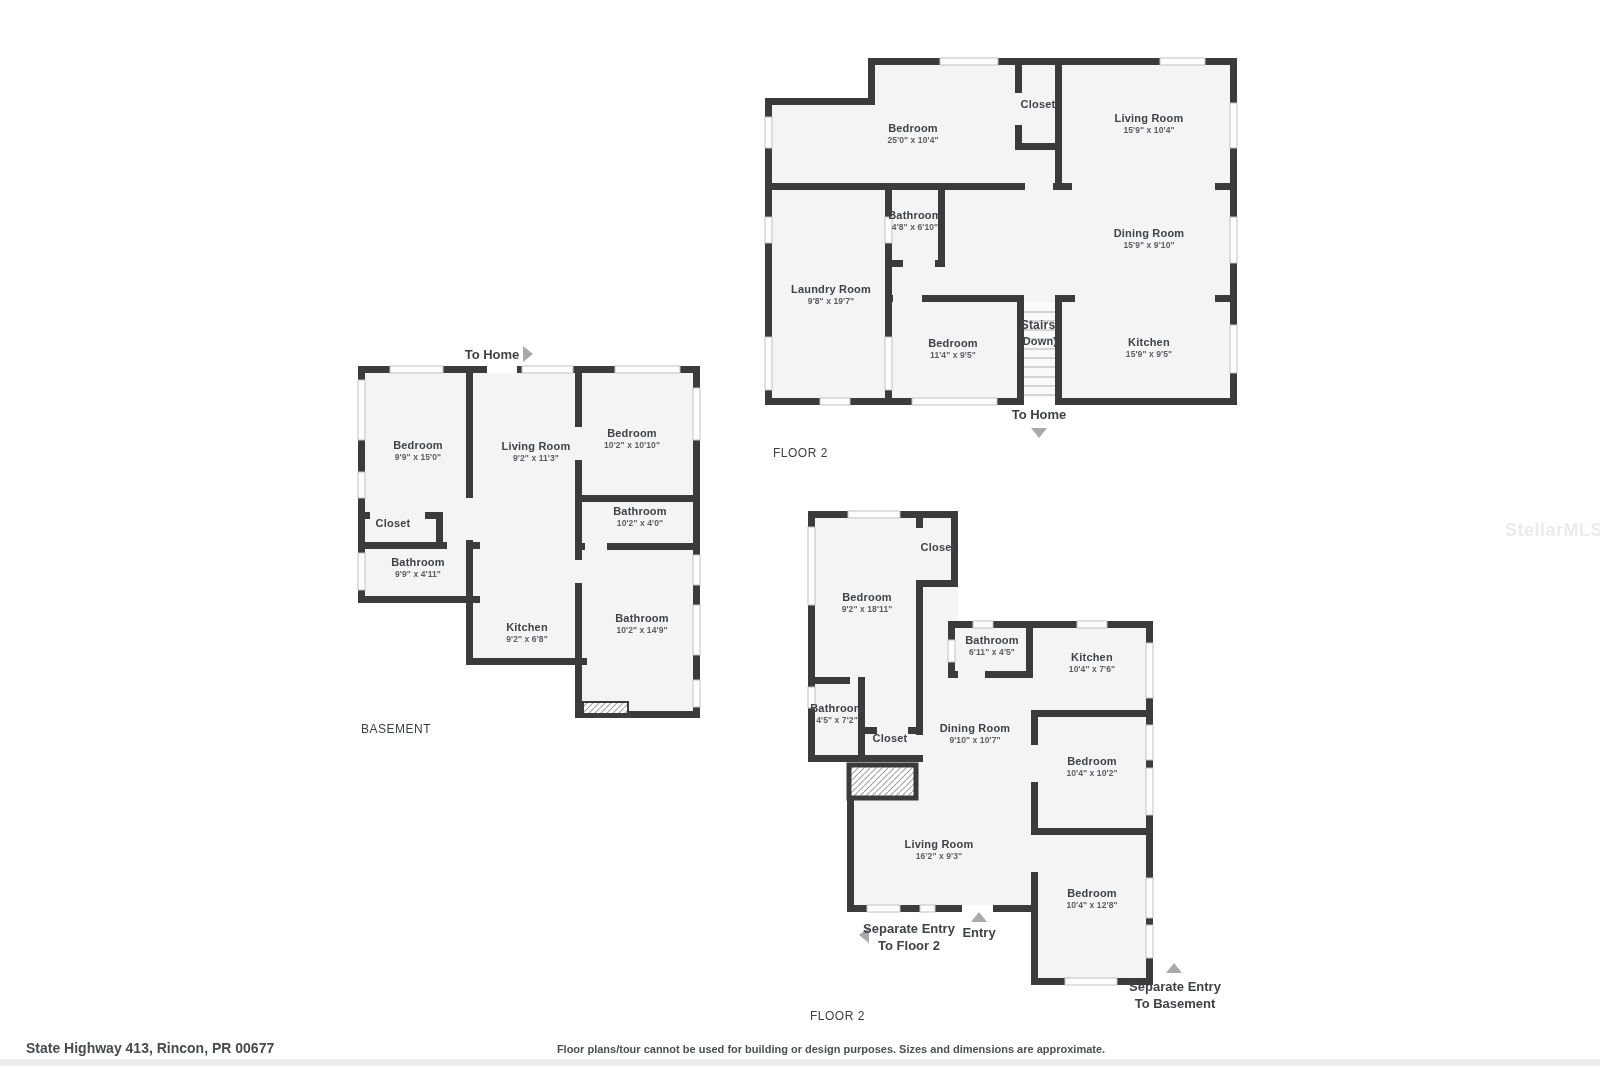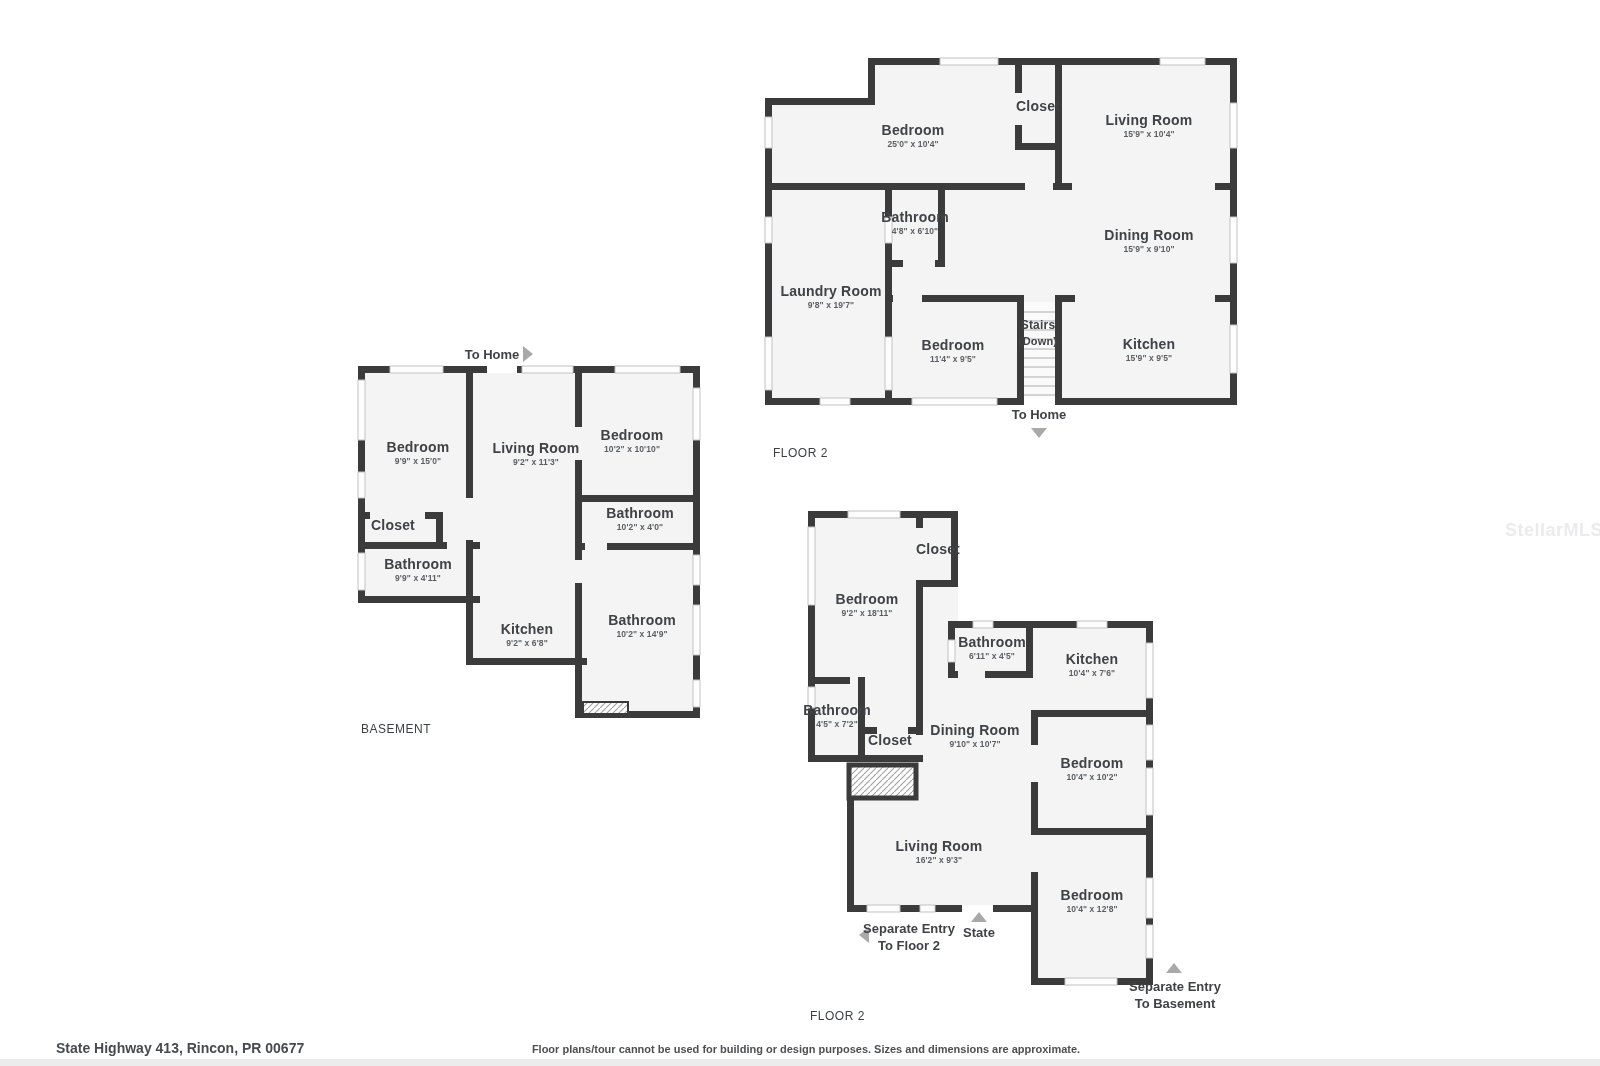--- a/index.html
+++ b/index.html
@@ -5,34 +5,34 @@
   html,body{margin:0;padding:0;background:#ffffff;}
   #canvas{position:relative;width:1600px;height:1066px;background:#ffffff;overflow:hidden;
           font-family:"Liberation Sans", sans-serif;}
   svg{position:absolute;left:0;top:0;}
   .wall{fill:#3b3b3b;}
   .floorfill{fill:#f4f4f4;}
   .win{fill:#fdfdfd;stroke:#c2c2c2;stroke-width:1;}
   .gap{fill:#ffffff;}
   .lbl{position:absolute;transform:translateX(-50%);text-align:center;display:flex;
        flex-direction:column;line-height:1.3;white-space:nowrap;z-index:3;}
-  .rn{font-size:14px;font-weight:bold;color:#3f4347;letter-spacing:.2px;}
+  .rn{font-size:11px;font-weight:bold;color:#3f4347;letter-spacing:.2px;}
   .rd{font-size:8.5px;font-weight:bold;color:#5a5e62;letter-spacing:.1px;}
   .nav{font-size:13px;font-weight:bold;color:#3f4347;}
   .floortag{position:absolute;font-size:12px;font-weight:normal;color:#3c4043;
             letter-spacing:.5px;z-index:3;}
   .tri{position:absolute;width:0;height:0;border-style:solid;z-index:3;
        transform:translate(-50%,-50%);}
   .tri-down{border-width:10px 8px 0 8px;border-color:#a9a9a9 transparent transparent transparent;}
   .tri-up{border-width:0 8px 10px 8px;border-color:transparent transparent #a9a9a9 transparent;}
   .tri-left{border-width:8px 10px 8px 0;border-color:transparent #a9a9a9 transparent transparent;}
   .tri-right{border-width:8px 0 8px 10px;border-color:transparent transparent transparent #a9a9a9;}
   #address{position:absolute;left:26px;top:1040px;font-size:14px;font-weight:bold;
-           color:#474b4e;z-index:3;margin-left:30px;}
-  #disclaimer{position:absolute;left:806px;top:1043px;transform:translateX(-50%);
+           color:#474b4e;z-index:3;}
+  #disclaimer{position:absolute;left:831px;top:1043px;transform:translateX(-50%);
               font-size:11px;font-weight:bold;color:#4c5053;white-space:nowrap;z-index:3;}
   #watermark{position:absolute;left:1505px;top:520px;font-size:18px;font-weight:600;
              color:#ebebed;letter-spacing:.5px;z-index:2;}
   #bottomstrip{position:absolute;left:0;top:1059px;width:1600px;height:7px;background:#ececec;z-index:1;}
 </style>
 </head>
 <body>
 
 <div id="canvas">
 
@@ -300,21 +300,21 @@
   <div class="lbl" style="left:939px;top:837px">
     <span class="rn">Living Room</span>
     <span class="rd">16'2" x 9'3"</span>
   </div>
   <div class="lbl" style="left:1092px;top:886px">
     <span class="rn">Bedroom</span>
     <span class="rd">10'4" x 12'8"</span>
   </div>
   <div class="tri tri-up" style="left:979px;top:917px"></div>
   <div class="lbl" style="left:979px;top:925px">
-    <span class="nav">State</span>
+    <span class="nav">Entry</span>
   </div>
   <div class="tri tri-left" style="left:864px;top:935px"></div>
   <div class="lbl" style="left:909px;top:921px">
     <span class="nav">Separate Entry</span>
     <span class="nav">To Floor 2</span>
   </div>
   <div class="tri tri-up" style="left:1174px;top:968px"></div>
   <div class="lbl" style="left:1175px;top:979px">
     <span class="nav">Separate Entry</span>
     <span class="nav">To Basement</span>

